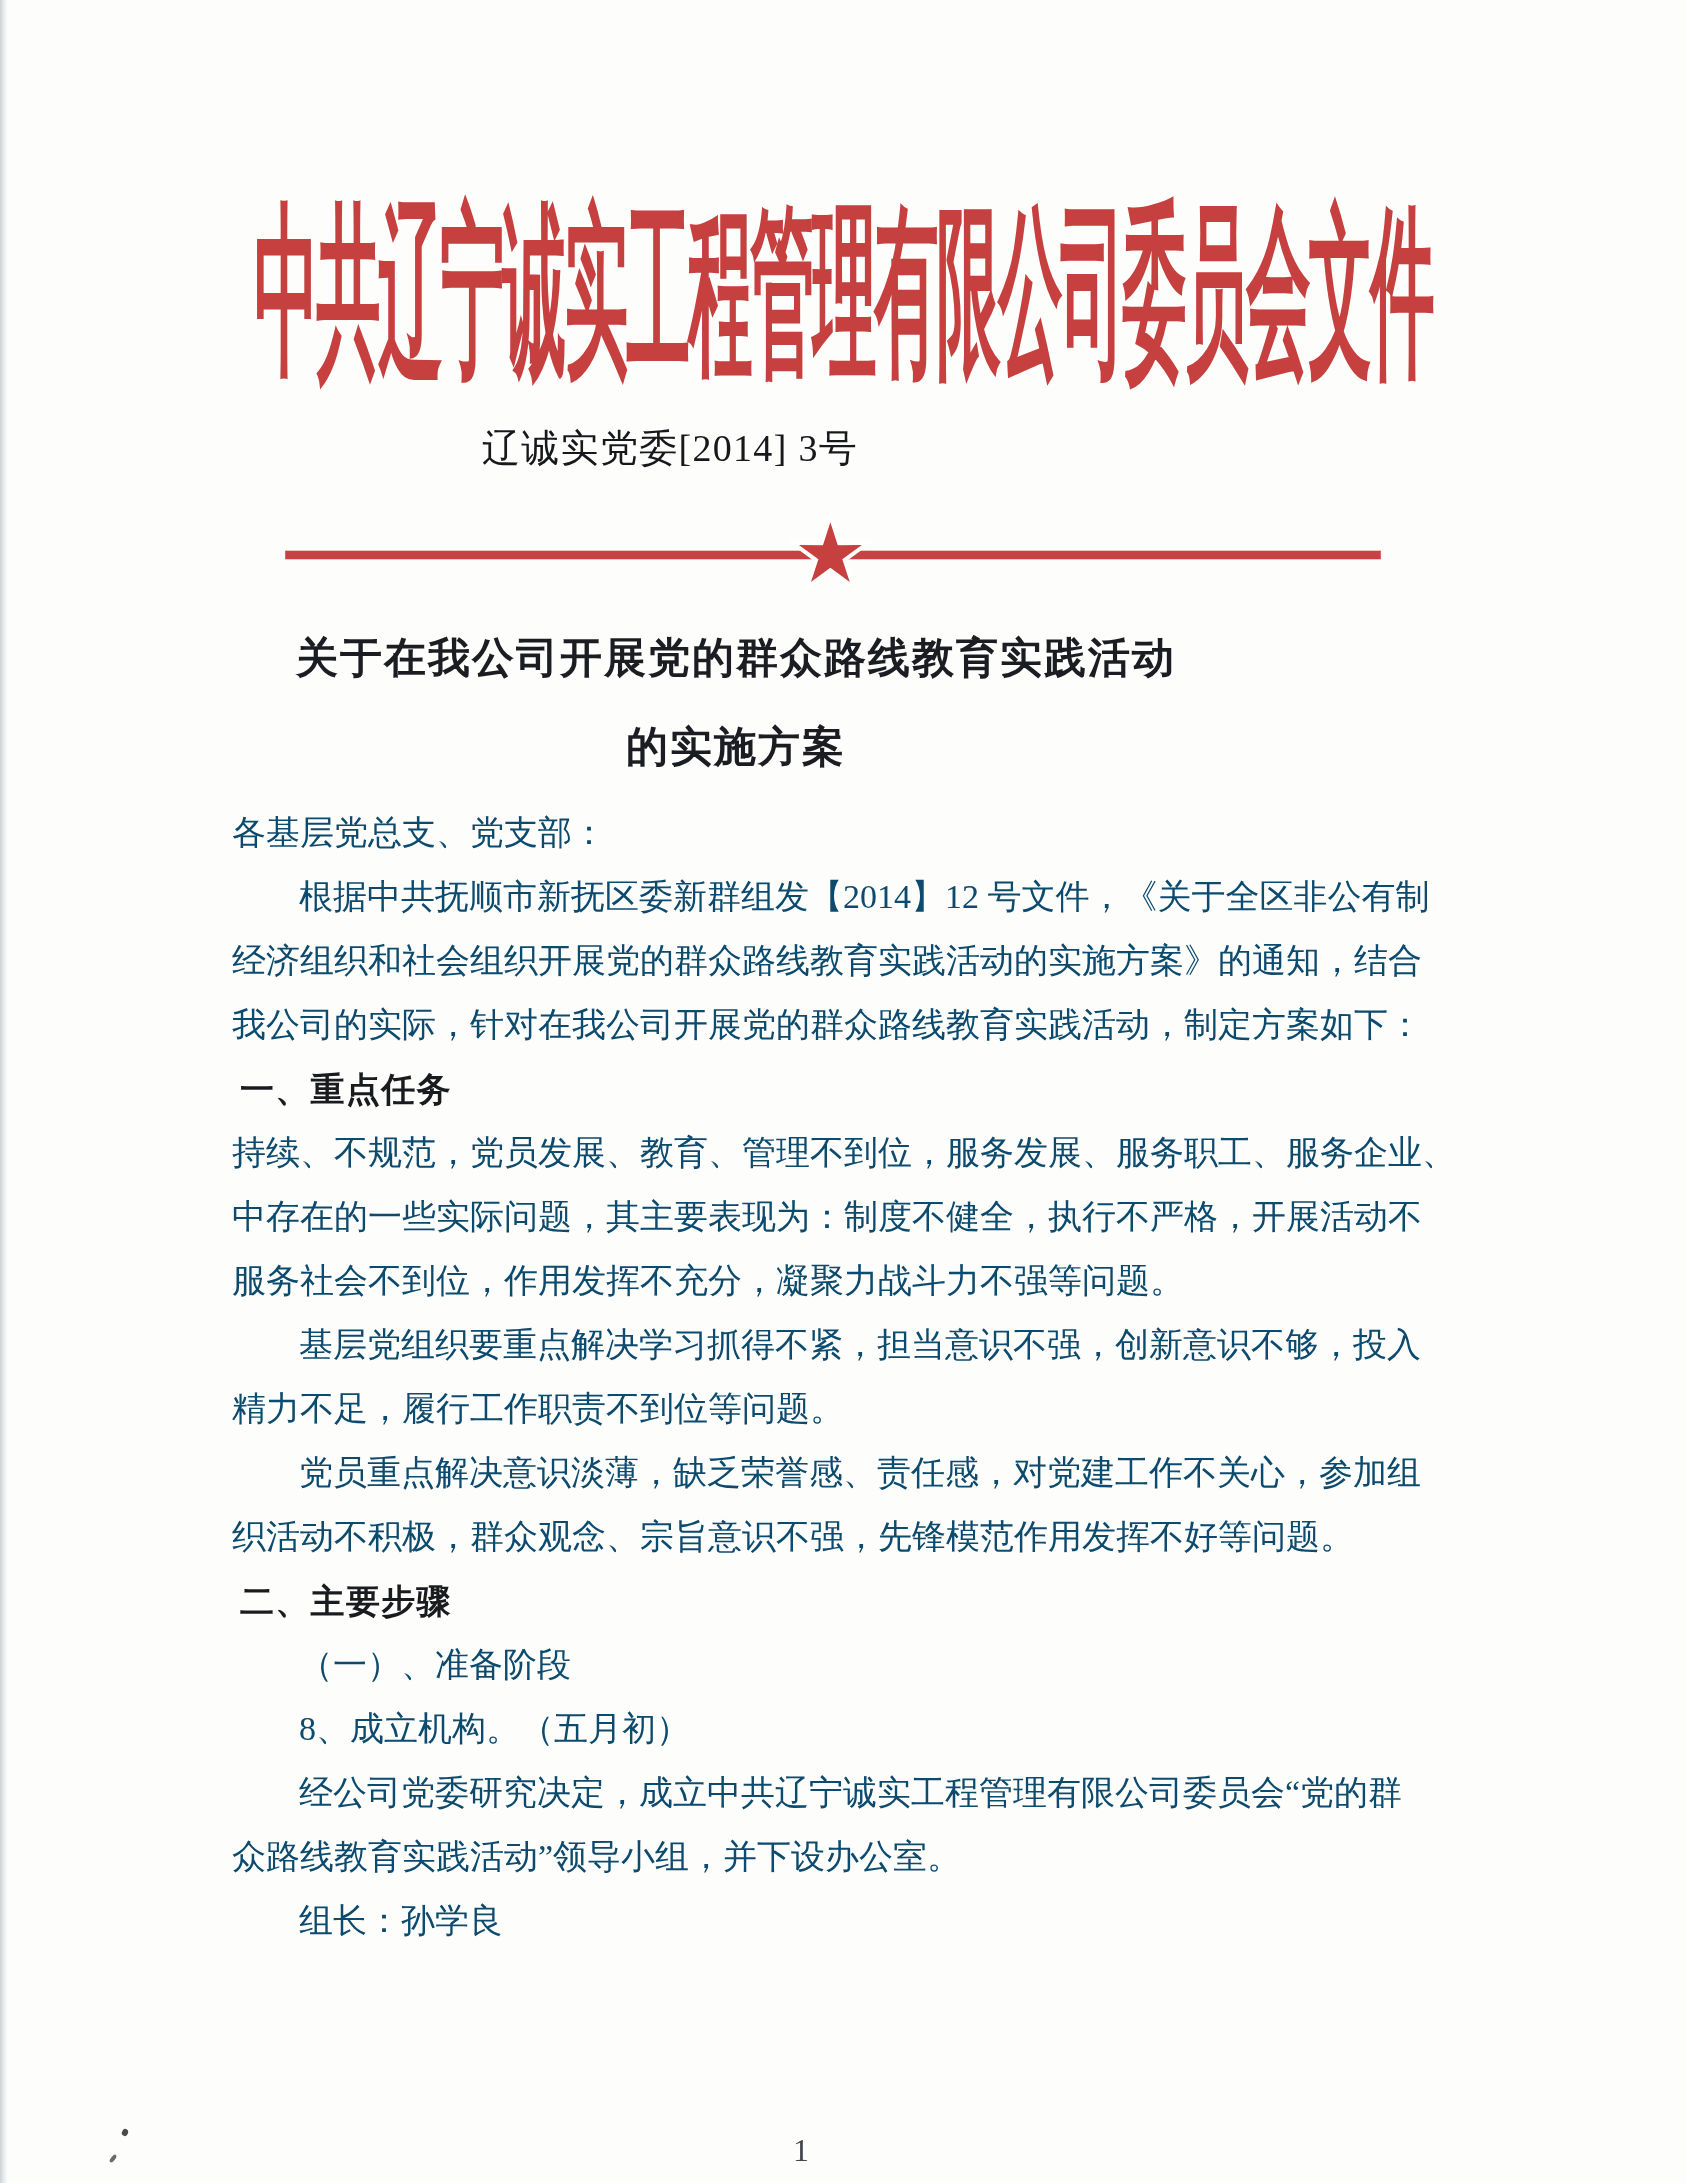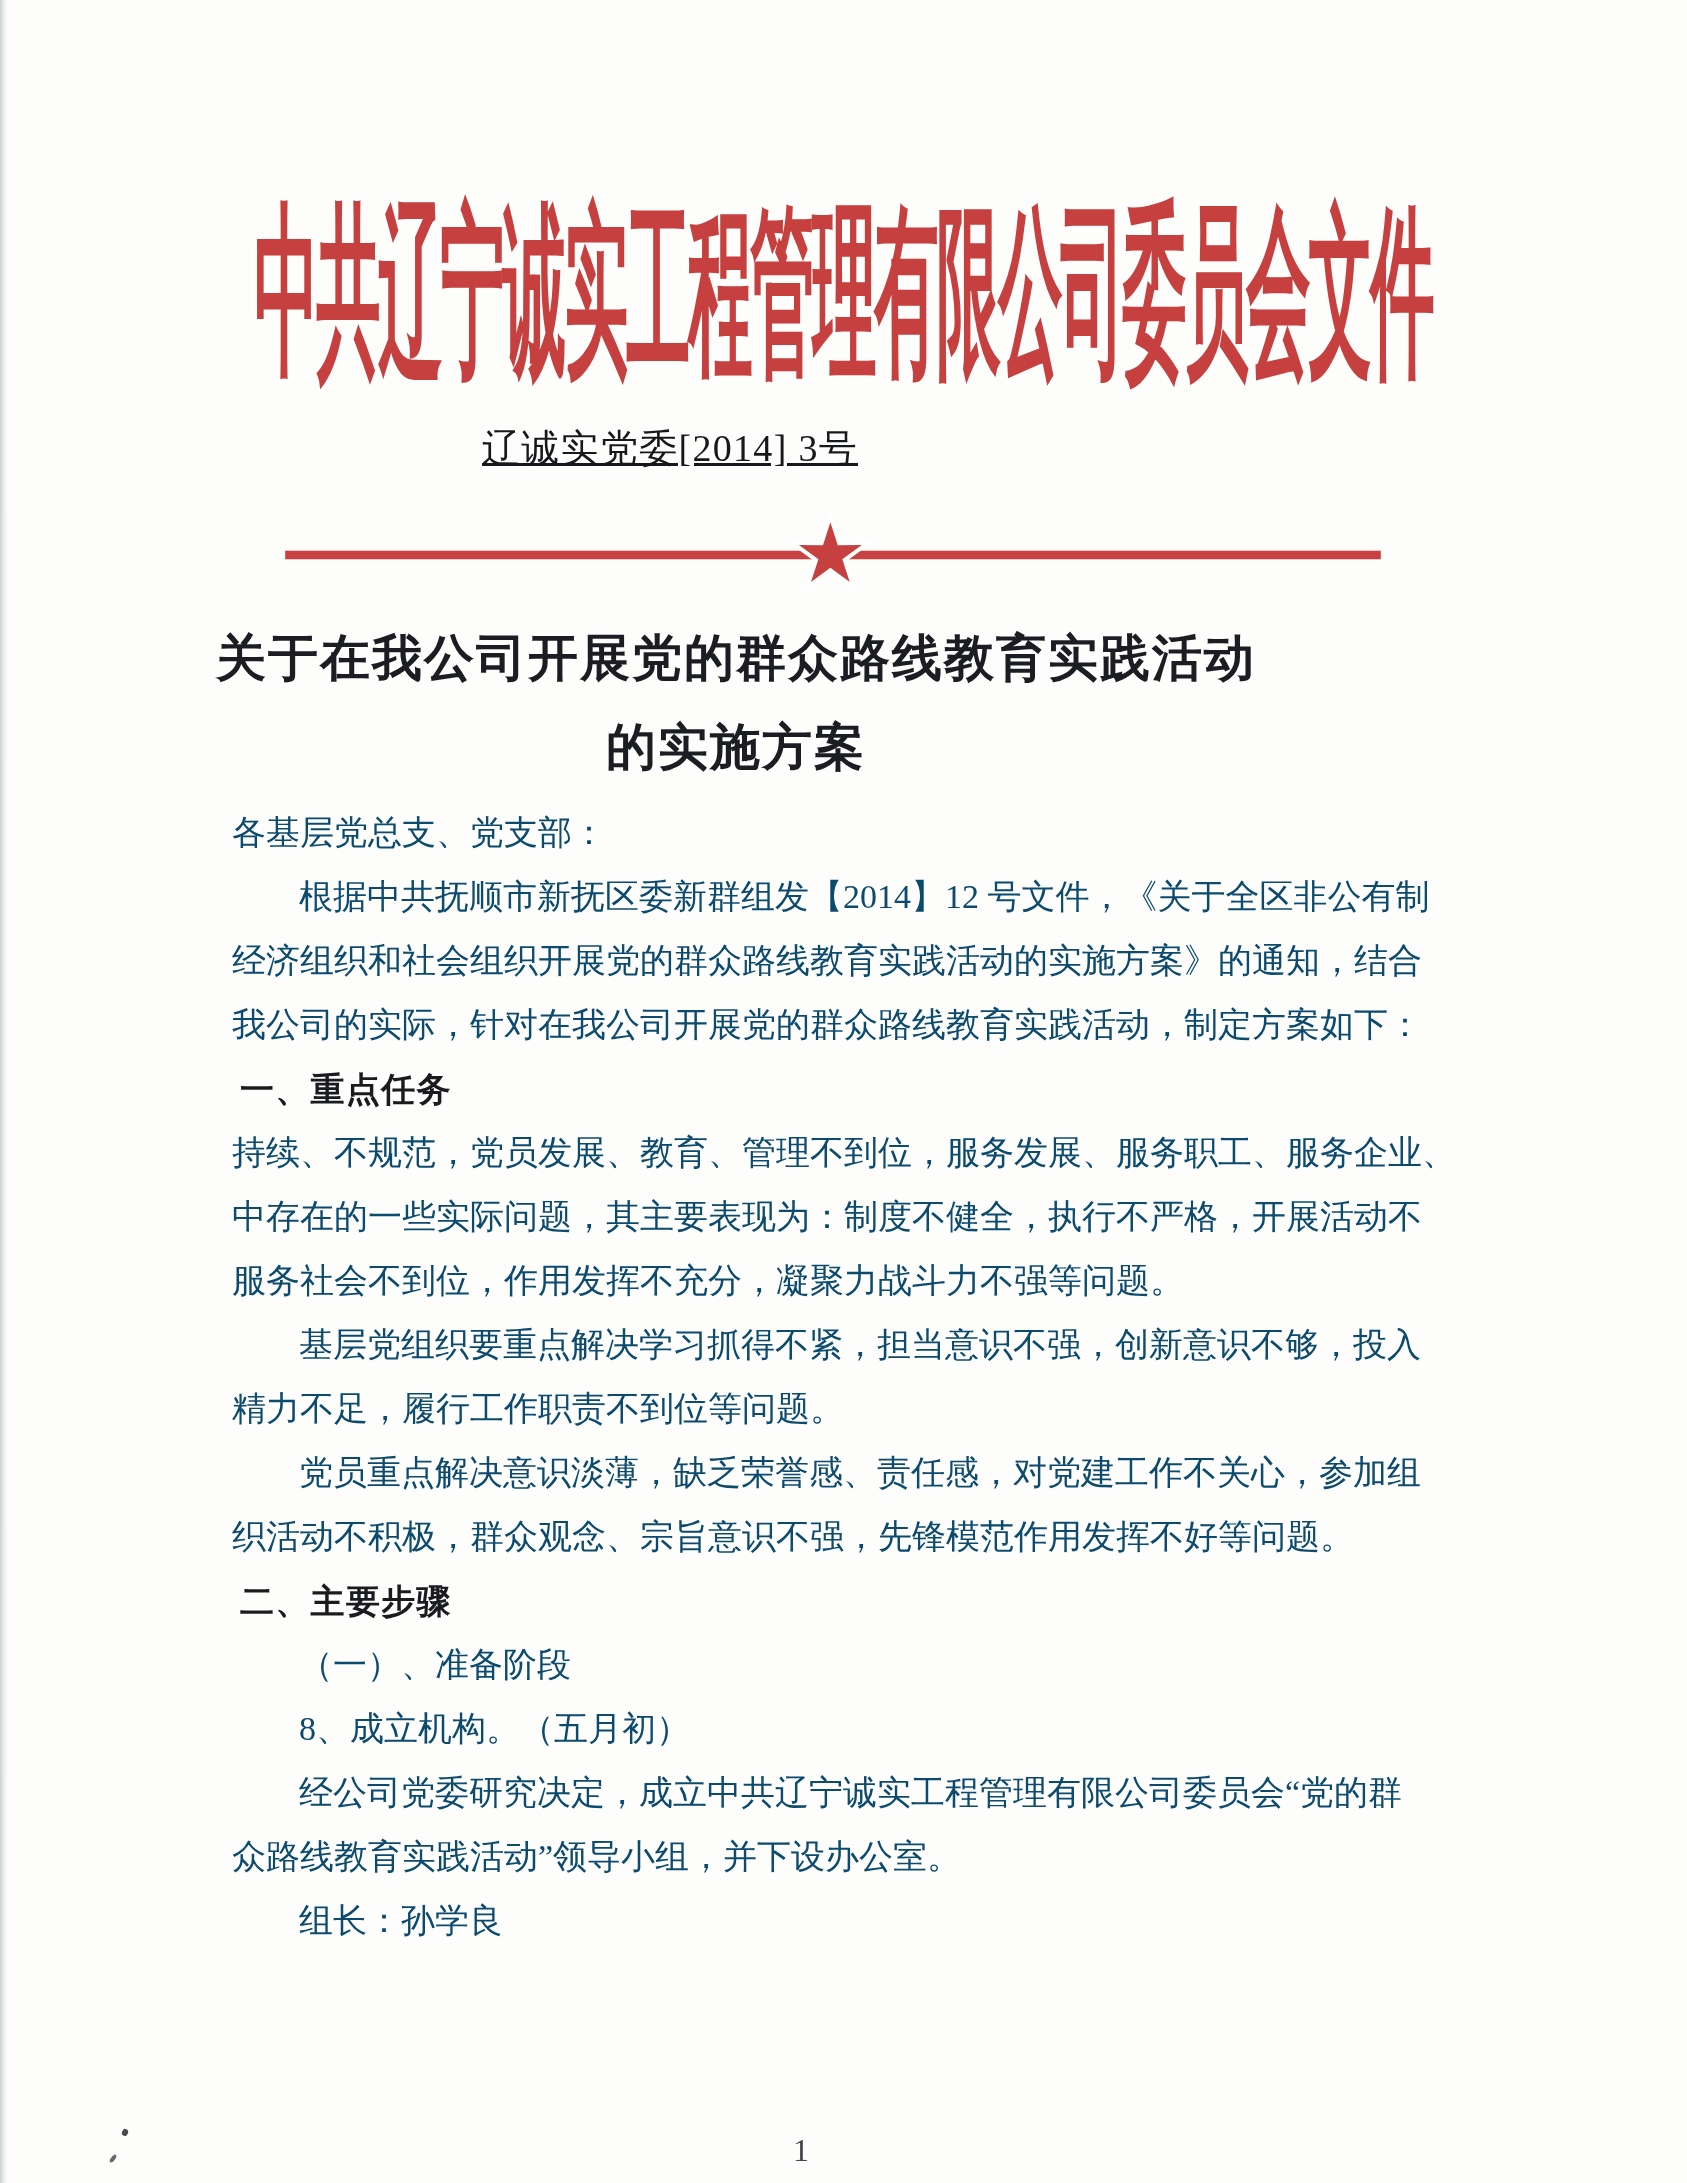--- a/index.html
+++ b/index.html
@@ -17,26 +17,26 @@
     position:absolute;top:202px;left:0;width:1687px;
     text-align:center;white-space:nowrap;
     font-size:64px;line-height:64px;letter-spacing:-2px;
     font-weight:bold;
     transform:scaleY(2.9);transform-origin:top center;
     font-family:"Liberation Serif","DejaVu Serif",serif;
   }
   .doc-number{
     position:absolute;top:427px;left:0;width:1340px;
     text-align:center;font-size:38px;line-height:42px;
-    color:#17181c;letter-spacing:1.3px;white-space:nowrap;text-decoration:underline;
+    color:#17181c;letter-spacing:1.3px;white-space:nowrap;
   }
   .divider-svg{position:absolute;left:284px;top:521px;overflow:visible;}
   .doc-title{
     position:absolute;left:0;width:1472px;text-align:center;
-    font-weight:bold;font-size:50px;line-height:46px;
+    font-weight:bold;font-size:42px;line-height:46px;
     color:#1c1d22;letter-spacing:2px;white-space:nowrap;
   }
   .doc-title.l1{top:635px;}
   .doc-title.l2{top:724px;}
   .body-text{
     position:absolute;left:232px;top:801px;width:1237px;
   }
   .bline{
     height:64px;line-height:64px;
     font-size:34px;white-space:nowrap;color:#0c4a6e;

